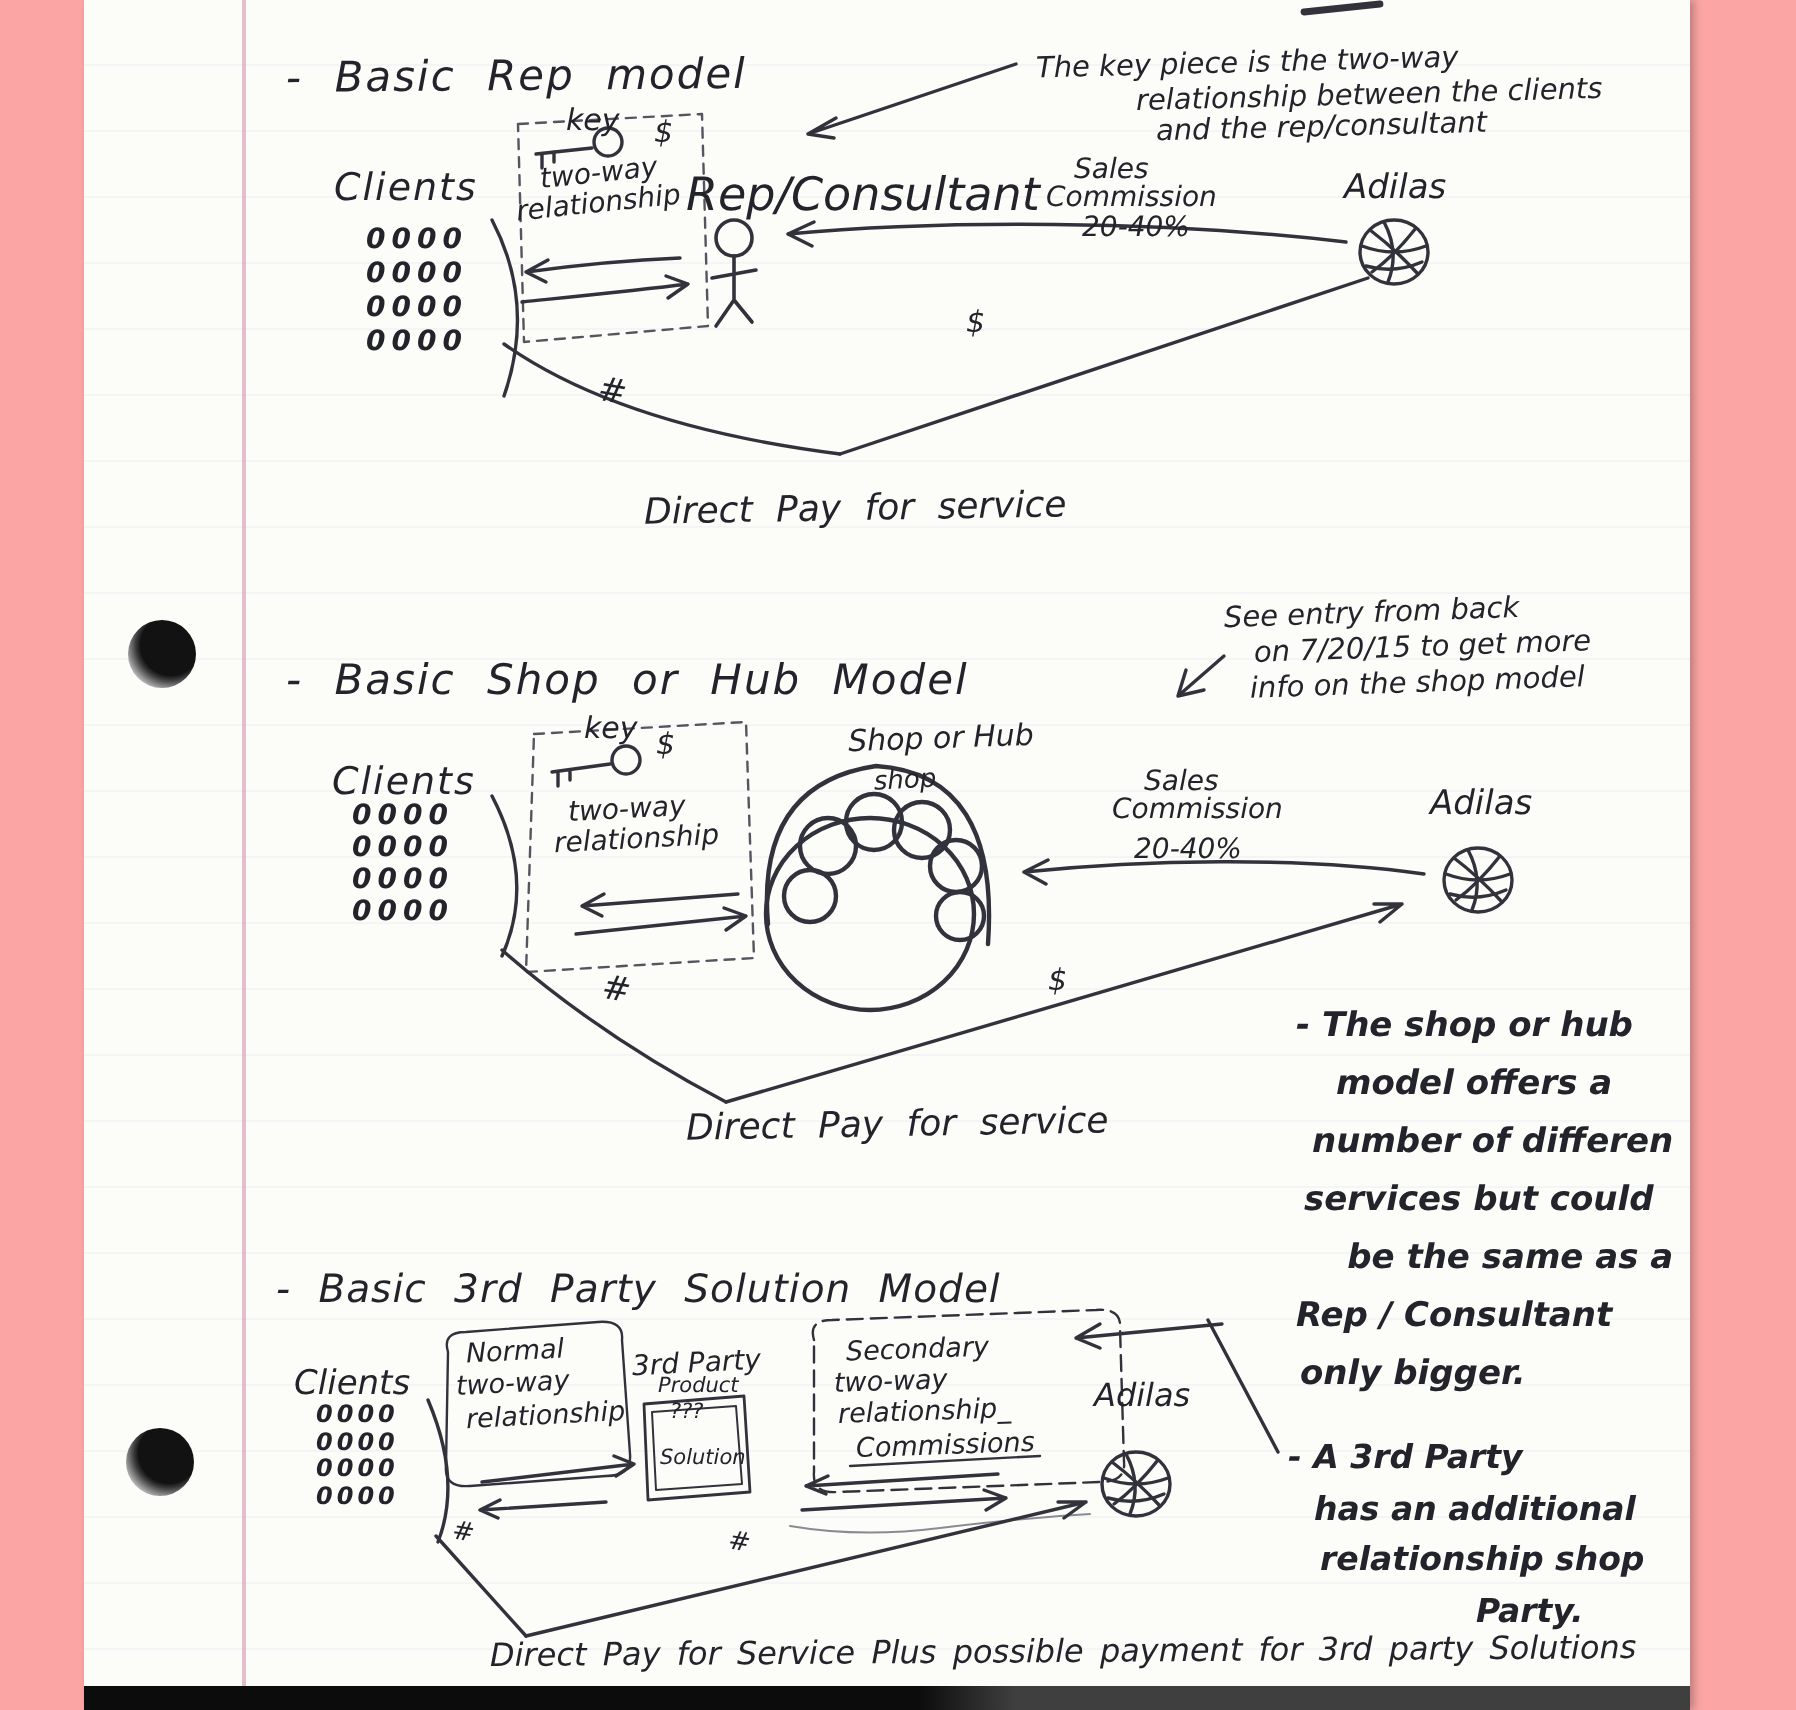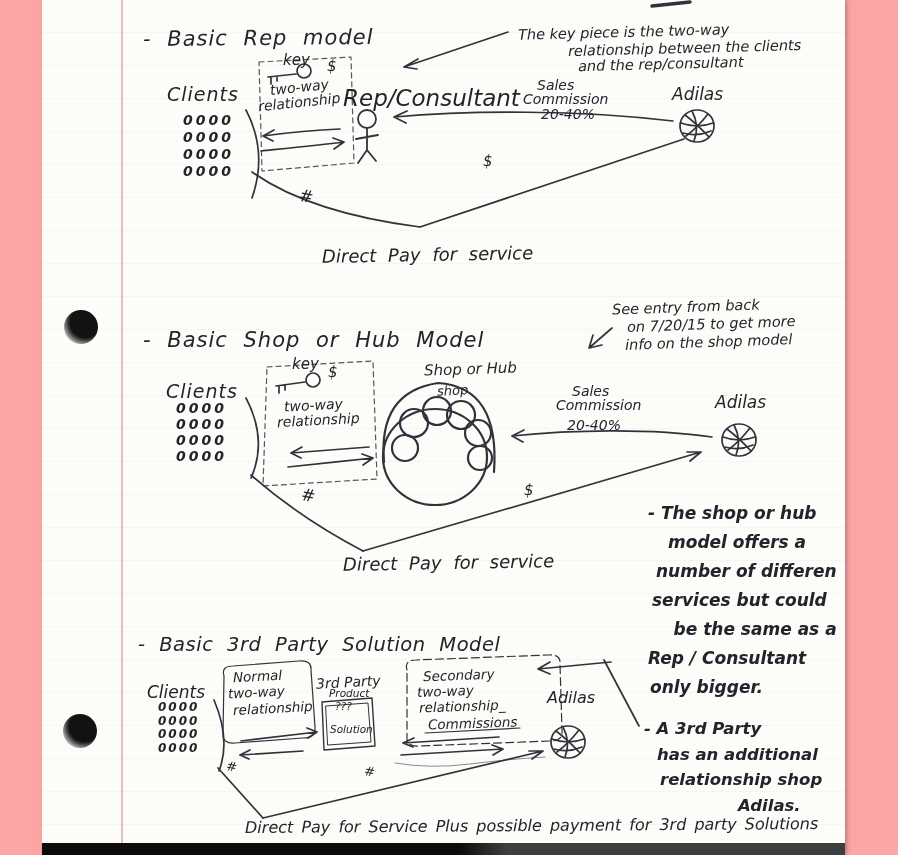--- a/index.html
+++ b/index.html
@@ -215,16 +215,16 @@
   <div class="t" style="left:417px;top:684px;font-size:13.5px;transform:rotate(-2deg);">two-way</div>
   <div class="t" style="left:419px;top:699px;font-size:13.5px;transform:rotate(-2deg);">relationship_</div>
   <div class="t" style="left:428px;top:716px;font-size:13.5px;transform:rotate(-2deg);">Commissions</div>
   <div class="t" style="left:547px;top:689px;font-size:16px;">Adilas</div>
   <div class="t" style="left:226px;top:760px;font-size:13px;transform:rotate(10deg);">#</div>
   <div class="t" style="left:364px;top:765px;font-size:13px;transform:rotate(10deg);">#</div>
   <div class="t" style="left:644px;top:716px;font-size:16.5px;line-height:25.5px;">
     <div>- A 3rd Party</div>
     <div style="margin-left:13px;">has an additional</div>
     <div style="margin-left:16px;">relationship shop</div>
-    <div style="margin-left:94px;">Adilas.</div>
+    <div style="margin-left:94px;">Party.</div>
   </div>
   <div class="t" style="left:245px;top:817px;font-size:16px;word-spacing:3px;transform:rotate(-0.4deg);">Direct Pay for Service Plus possible payment for 3rd party Solutions</div>
 </div>
 
 </body></html>

